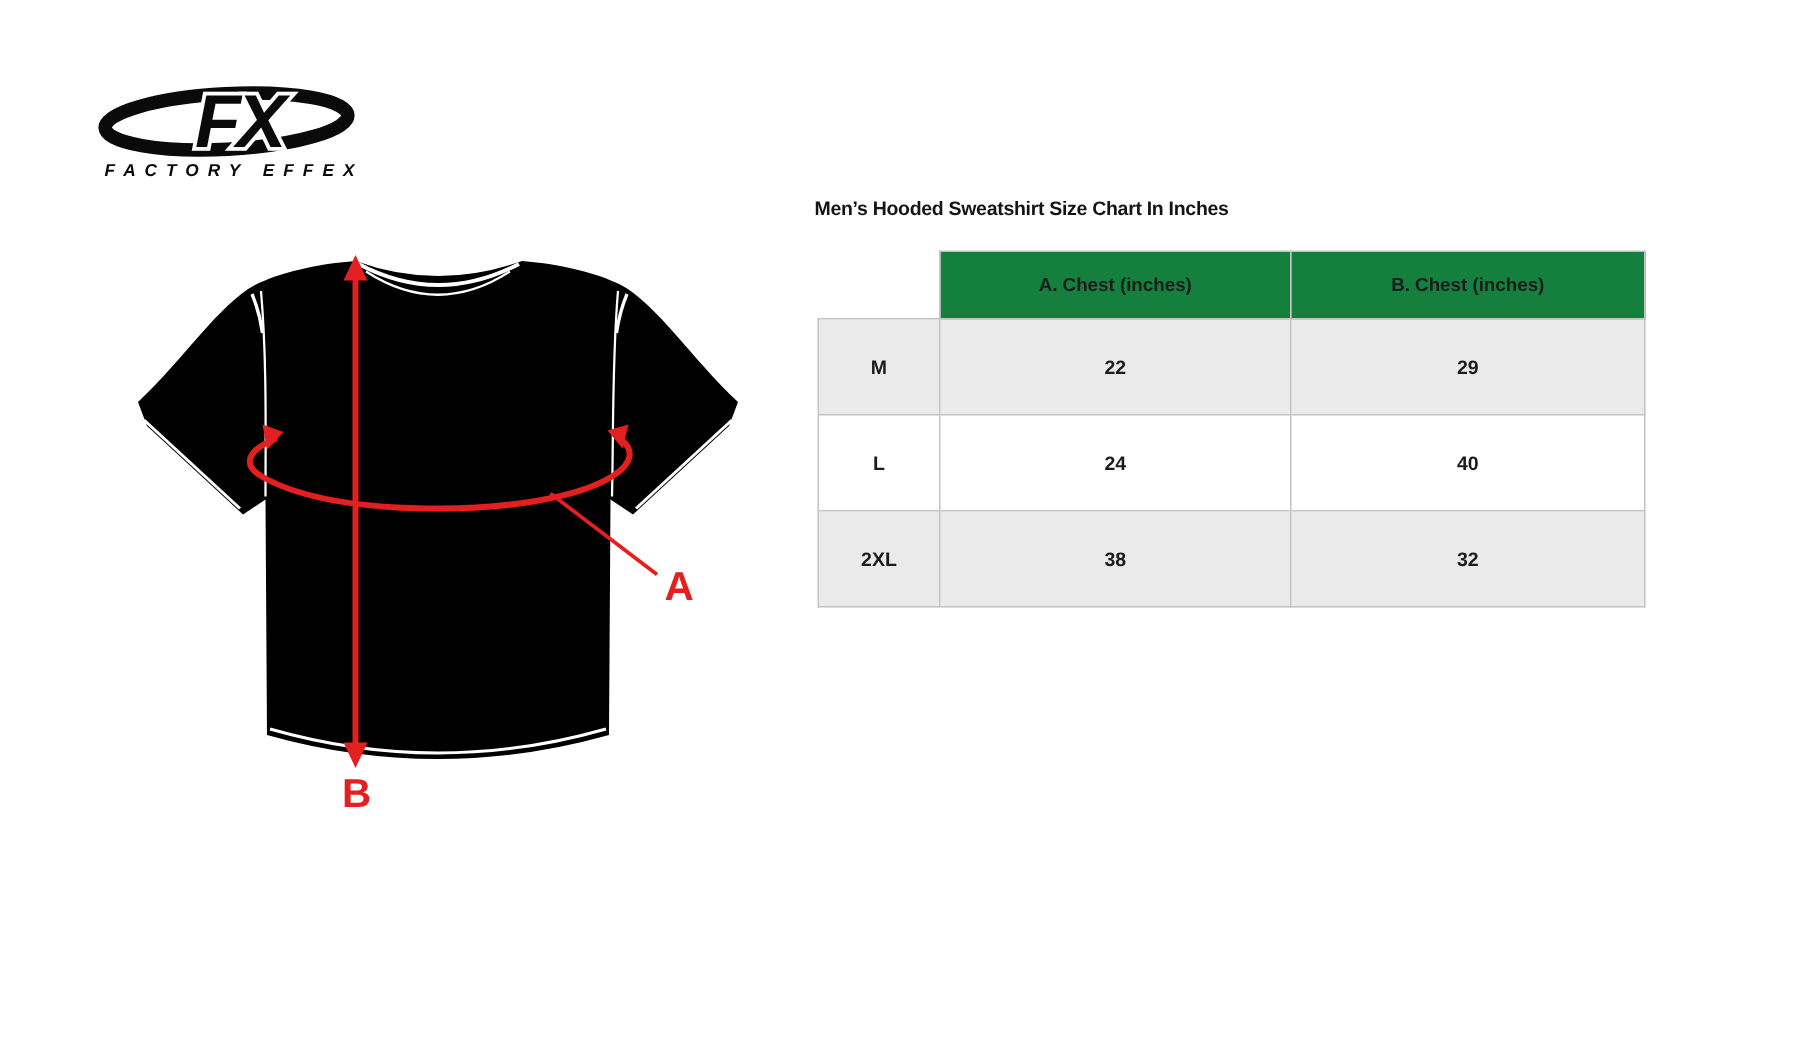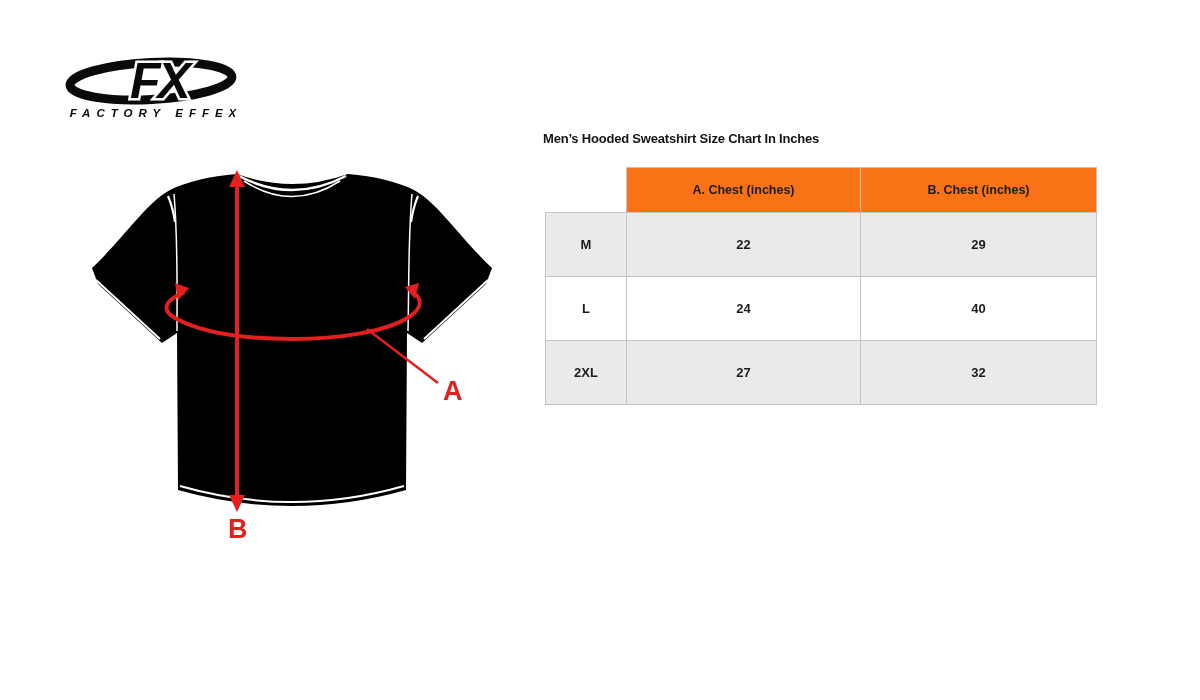--- a/index.html
+++ b/index.html
@@ -25,21 +25,21 @@
     border-collapse: collapse; table-layout: fixed; width: 551px;
     font-size: 13px; color: #1c1c1c;
   }
   .size-table col.c-size { width: 81px; }
   .size-table col.c-chest { width: 234px; }
   .size-table col.c-length { width: 236px; }
   .size-table th, .size-table td {
     border: 1px solid #c4c4c4; text-align: center; vertical-align: middle;
     font-weight: bold; padding: 0;
   }
-  .size-table thead th { height: 44px; background: #f97316; font-size: 12.5px; }
+  .size-table thead th { height: 44px; background: #15803d; font-size: 12.5px; }
   .size-table thead th.corner { border: none; background: transparent; }
   .size-table tbody td { height: 63px; background: #ffffff; }
   .size-table tbody tr:nth-child(odd) td { background: #eaeaea; }
   
   .footer-note {
     position: absolute; left: 58px; top: 612px;
     font-size: 10.5px; font-weight: bold; line-height: 13px; color: #101010;
   }
 </style>
 </head>
@@ -114,20 +114,20 @@
       <td>22</td>
       <td>29</td>
     </tr>
     <tr>
       <td>L</td>
       <td>24</td>
       <td>40</td>
     </tr>
     <tr>
       <td>2XL</td>
-      <td>27</td>
+      <td>38</td>
       <td>32</td>
     </tr>
   </tbody>
 </table>
 
 <div class="footer-note">
 </div>
 
 </body></html>

